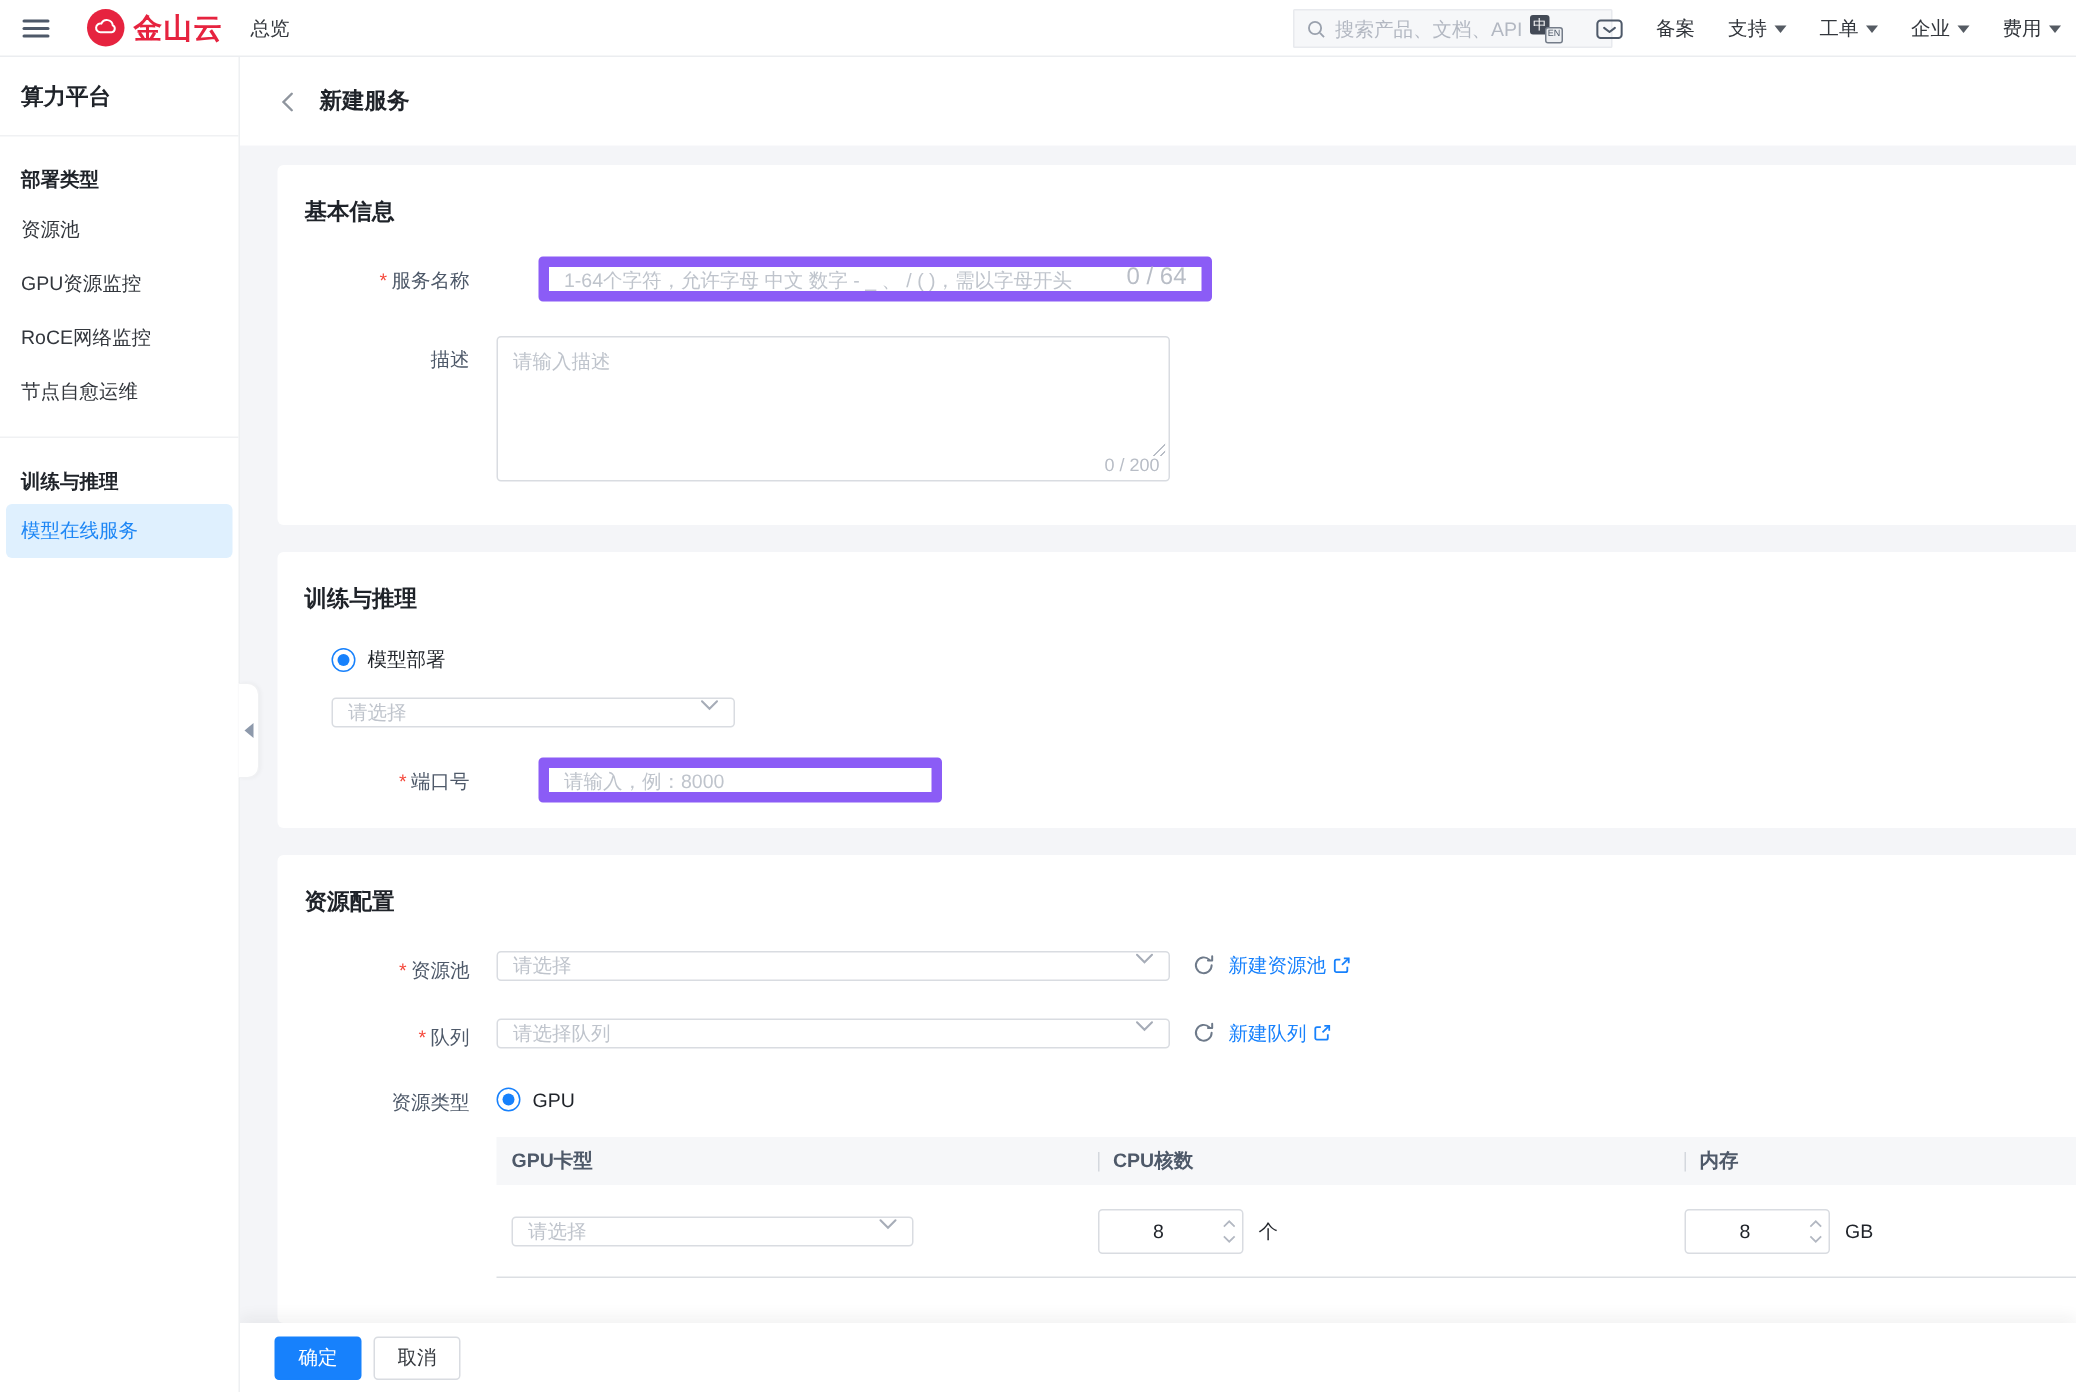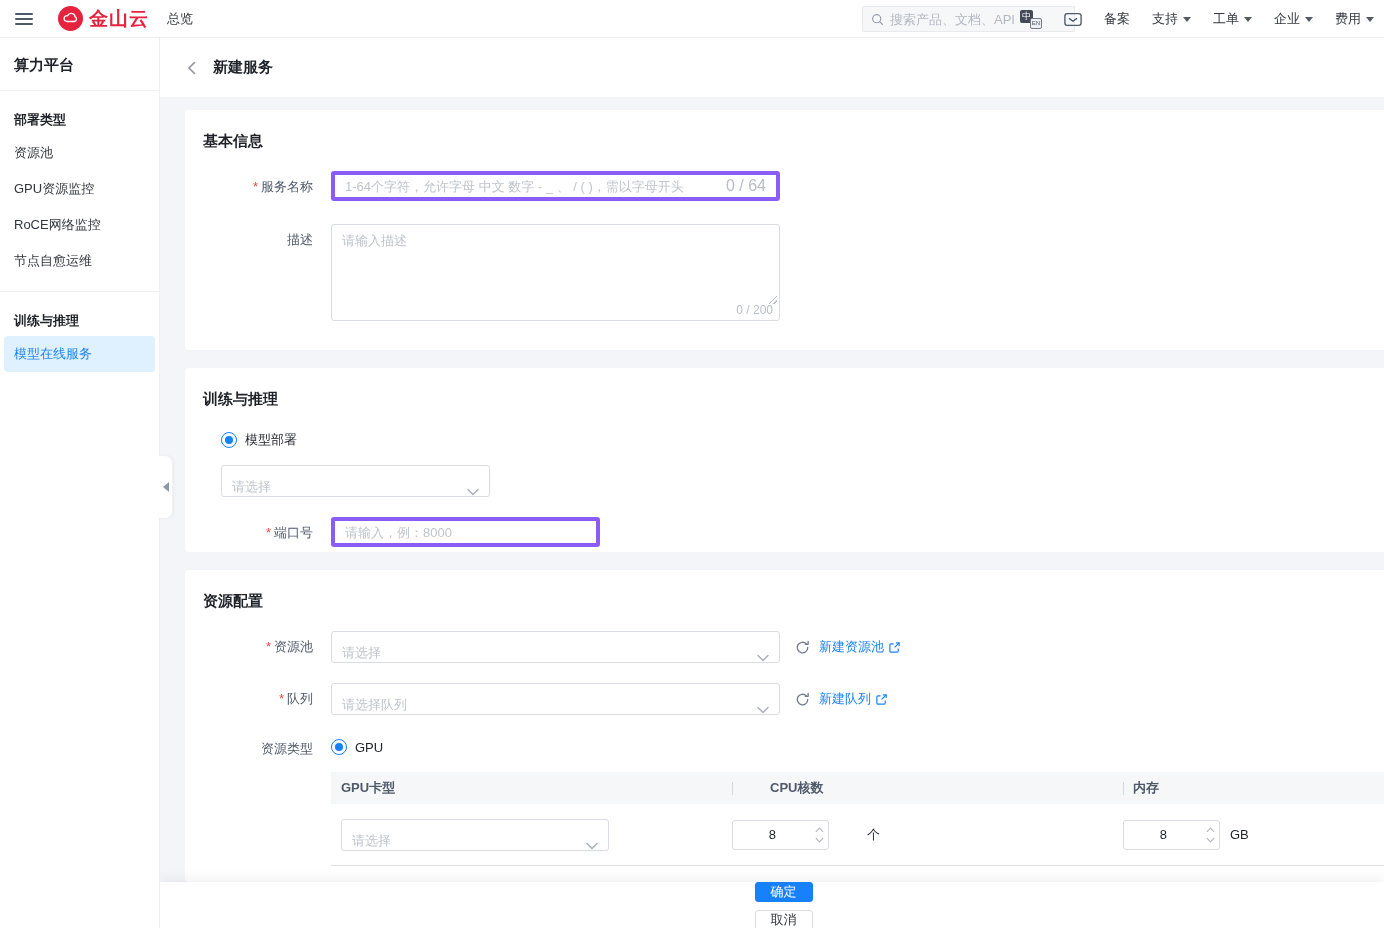--- a/index.html
+++ b/index.html
@@ -42,65 +42,65 @@
   .page-title { font-size:15px; font-weight:bold; color:#1f2329; }
 
   .card { margin:0 0 18px 25px; background:#fff; border-radius:4px 0 0 4px; padding:22px 0 0 18px; }
   .card-first { margin-top:13px; }
   .card-title { font-size:15px; font-weight:bold; color:#1f2329; }
   .form-row { display:flex; margin-top:20px; }
   .form-label { width:110px; flex:none; text-align:right; padding-top:7px; font-size:13px; color:#4e5969; }
   .form-label .req { color:#f5483b; margin-right:3px; }
   .form-ctl { margin-left:18px; }
 
-  .ipt-wrap { display:flex; align-items:center; height:30px; border:4px solid #8b5cf6; border-radius:3px; background:#fff; padding:0 10px; }
+  .ipt-wrap { display:flex; align-items:flex-end; height:30px; border:7px solid #8b5cf6; border-radius:3px; background:#fff; padding:0 10px;margin-left:28px; }
   .ipt-wrap input { border:none; outline:none; flex:1; font-size:13px; color:#333; background:transparent; }
   .ipt-wrap input::placeholder, textarea::placeholder { color:#bfc4cc; }
   .counter { color:#b8bdc6; font-size:16px; margin-left:8px; white-space:nowrap; }
   .w449 { width:449px; }
   .w269 { width:269px; }
 
   .ta-wrap { position:relative; width:449px; height:97px; border:1px solid #d9dce1; border-radius:3px; background:#fff; }
   .ta-wrap textarea { width:100%; height:100%; border:none; outline:none; resize:none; padding:7px 10px; font-size:13px; font-family:inherit; color:#333; background:transparent; }
   .ta-counter { position:absolute; right:6px; bottom:3px; color:#b8bdc6; font-size:12px; }
   .resize-grip { position:absolute; right:2px; bottom:16px; width:9px; height:9px; clip-path:polygon(100% 0,100% 100%,0 100%); background:repeating-linear-gradient(-45deg,transparent 0 2px,#b8bdc6 2px 3px); }
 
-  .select { display:flex; align-items:flex-end; justify-content:space-between; height:32px; border:1px solid #d9dce1; border-radius:3px; background:#fff; padding:0 10px; cursor:pointer; }
+  .select { display:flex; align-items:flex-start; justify-content:space-between; height:20px; border:1px solid #d9dce1; border-radius:3px; background:#fff; padding:0 10px; cursor:pointer; }
   .select .ph { color:#bfc4cc; font-size:13px; }
 
   .radio-row { display:flex; align-items:center; gap:8px; padding-top:2px; cursor:pointer; }
   .radio { width:16px; height:16px; border-radius:50%; border:1.5px solid #1781fc; position:relative; flex:none; background:#fff; }
   .radio::after { content:''; position:absolute; inset:3px; border-radius:50%; background:#1781fc; }
   .radio-label { color:#1f2329; font-size:13px; }
 
   .inline { display:flex; align-items:center; }
   .icon-btn { margin-left:15px; cursor:pointer; display:flex; }
   .blue-link { color:#1781fc; font-size:13px; margin-left:9px; cursor:pointer; }
   .ext-icon { margin-left:4px; cursor:pointer; display:flex; }
 
   
   .res-table { margin-top:14px; margin-right:0; }
   .rt-header { display:flex; background:#f6f7f9; height:32px; align-items:center; }
   .rt-cell { padding-left:10px; display:flex; align-items:center; }
   .rt-c1 { width:391px; flex:none; }
-  .rt-c2 { width:391px; flex:none;gap:28px; }
+  .rt-c2 { width:391px; flex:none; }
   .rt-c3 { flex:1; }
   .rt-h { font-size:13px; font-weight:bold; color:#4e5969; }
   .col-sep { width:1px; height:13px; background:#d4d8de; margin-right:9px; }
   .rt-body { display:flex; align-items:center; height:62px; border-bottom:1px solid #dcdfe3; }
   .w268 { width:268px; }
 
   .num-input { display:flex; align-items:stretch; width:97px; height:30px; border:1px solid #d9dce1; border-radius:3px; background:#fff; overflow:hidden; }
   .num-input input { width:100%; border:none; outline:none; text-align:center; font-size:13px; color:#1f2329; background:transparent; }
   .num-spin { width:20px; display:flex; flex-direction:column; align-items:center; justify-content:center; gap:4px; }
   .num-spin svg { cursor:pointer; display:block; }
   .unit { margin-left:10px; font-size:13px; color:#1f2329; font-weight:500; }
 
   
-  .footer { position:absolute; left:0; right:0; bottom:0; height:46px; background:#fff; box-shadow:0 -4px 10px rgba(31,35,41,.06); display:flex; align-items:center; padding-left:23px; gap:8px; z-index:25;flex-direction:column; }
+  .footer { position:absolute; left:0; right:0; bottom:0; height:46px; background:#fff; box-shadow:0 -4px 10px rgba(31,35,41,.06); display:flex; align-items:center; padding-left:23px; gap:8px; z-index:25; }
   .btn { height:29px; min-width:53px; padding:0 15px; border-radius:3px; font-size:13px; display:flex; align-items:center; justify-content:center; cursor:pointer; }
   .btn-primary { background:#1781fc; color:#fff; border:1px solid #1781fc; }
   .btn-default { background:#fff; color:#33373d; border:1px solid #d9dce1; }
 </style>
 </head>
 <body>
 
 <header class="navbar">
   <span class="hamburger">
       <i></i>

